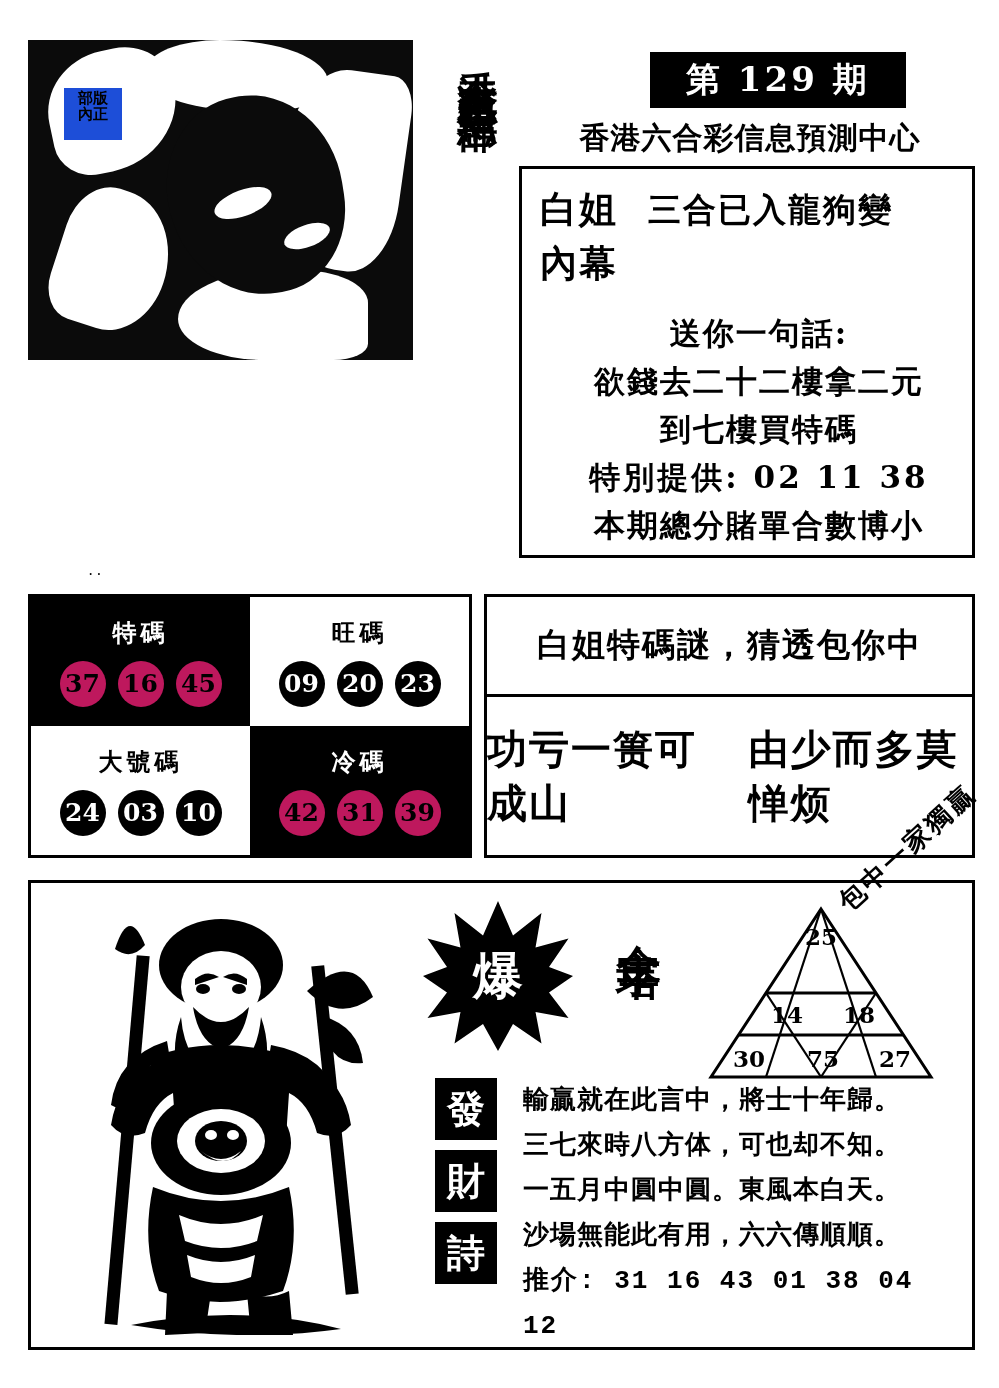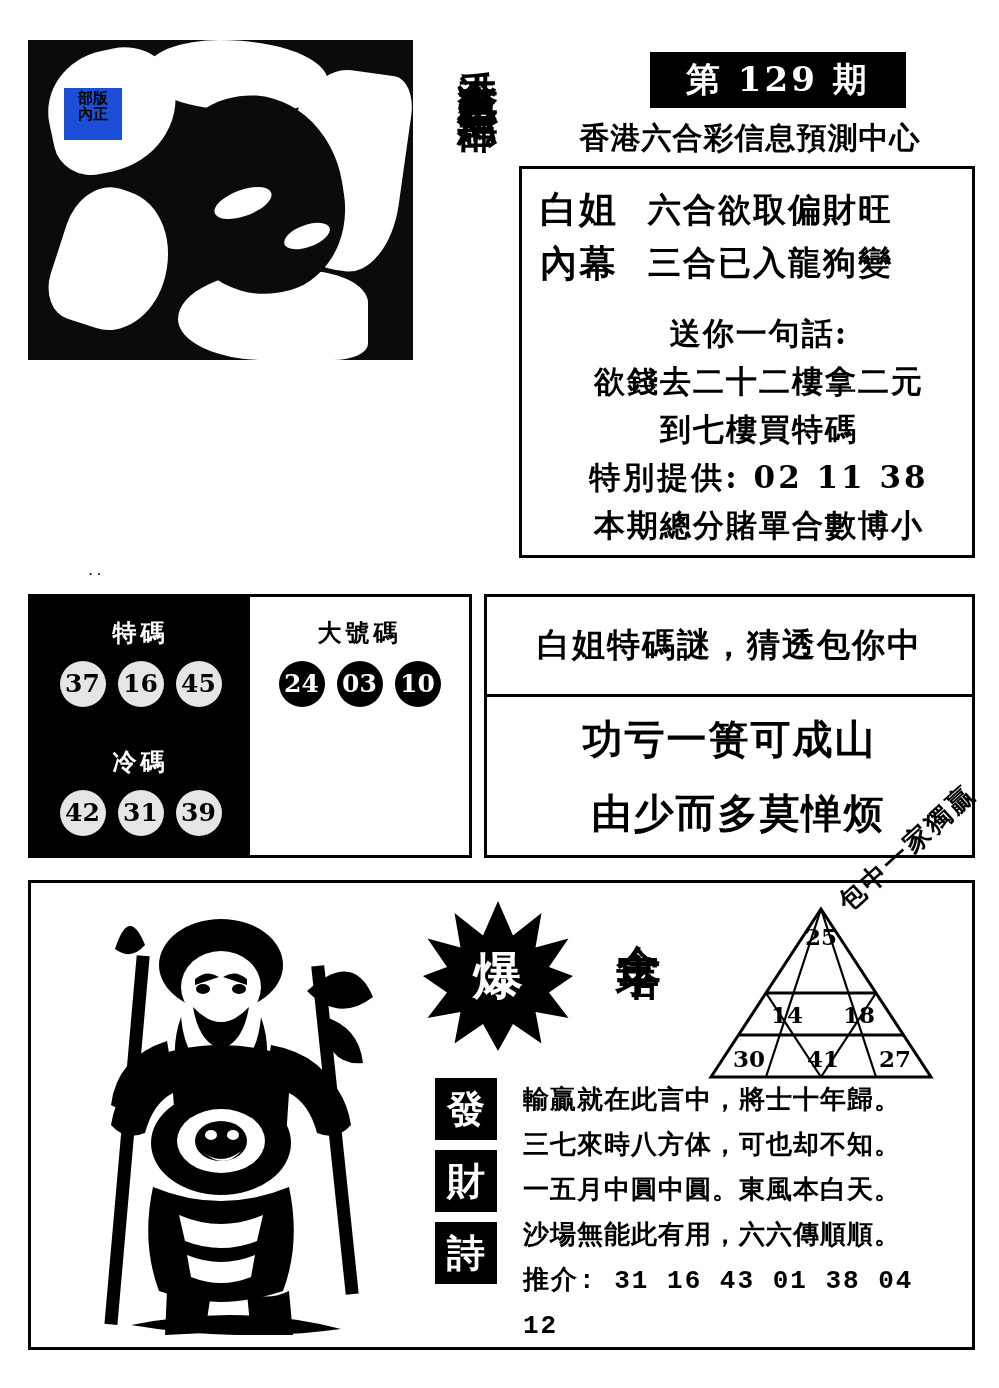--- a/index.html
+++ b/index.html
@@ -197,21 +197,21 @@
   .ball {
     width: 46px; height: 46px;
     border-radius: 50%;
     display: flex;
     align-items: center;
     justify-content: center;
     font-family: "DejaVu Serif", serif;
     font-weight: bold;
     font-size: 25px;
   }
-  .ball.on-dark { background: #e5e5e5; color: #000; }
+  .ball.on-dark { background: #be185d; color: #000; }
   .ball.on-light { background: #000; color: #fff; }
 
   
   .riddle {
     position: absolute;
     left: 484px; top: 594px;
     width: 491px; height: 100px;
     border: 3px solid #000;
     border-bottom: none;
     box-sizing: border-box;
@@ -223,21 +223,21 @@
     font-size: 33px;
     letter-spacing: 2px;
   }
   .couplet {
     position: absolute;
     left: 484px; top: 694px;
     width: 491px; height: 164px;
     border: 3px solid #000;
     box-sizing: border-box;
     display: flex;
-    flex-direction: column;
+    flex-direction: row;
     align-items: center;
     justify-content: center;
     font-family: "DejaVu Sans", sans-serif;
     font-weight: bold;
     font-size: 40px;
     line-height: 1.35;
     letter-spacing: 2px;
     gap: 20px;
   }
   .couplet .l2 { margin-left: 18px; }
@@ -390,21 +390,20 @@
 
     <div class="vtitle">香港六合彩白小姐信息部</div>
 
     <div class="issue-badge">第 129 期</div>
     <div class="center-title">香港六合彩信息預測中心</div>
 
     <div class="pred-box">
       <div class="pred-row">
         <div class="pred-label">白姐內幕</div>
         <div class="pred-lines">
-          <div>六合欲取偏財旺</div>
           <div>三合已入龍狗變</div>
         </div>
       </div>
       <div class="pred-center">
         <div>送你一句話:</div>
         <div>欲錢去二十二樓拿二元</div>
         <div>到七樓買特碼</div>
         <div class="pred-special">
           <span>特別提供:</span>
           <span>02  11  38</span>
@@ -416,20 +415,28 @@
 
   <div class="dots">··</div>
 
   <div class="grid-wrap">
     <div class="cell dark">
       <div class="cap">特碼</div>
       <div class="balls">
         <div class="ball on-dark">37</div>
         <div class="ball on-dark">16</div>
         <div class="ball on-dark">45</div>
+      </div>
+    </div>
+    <div class="cell light">
+      <div class="cap">旺碼</div>
+      <div class="balls">
+        <div class="ball on-light">09</div>
+        <div class="ball on-light">20</div>
+        <div class="ball on-light">23</div>
       </div>
     </div>
     <div class="cell light">
       <div class="cap">大號碼</div>
       <div class="balls">
         <div class="ball on-light">24</div>
         <div class="ball on-light">03</div>
         <div class="ball on-light">10</div>
       </div>
     </div>
@@ -513,21 +520,21 @@
         <line x1="114" y1="4" x2="169" y2="172" stroke="#000" stroke-width="2.2"></line>
         <line x1="86" y1="46" x2="31" y2="172" stroke="#000" stroke-width="1.6" opacity="0"></line>
         <line x1="59" y1="88" x2="114" y2="172" stroke="#000" stroke-width="2.2"></line>
         <line x1="169" y1="88" x2="114" y2="172" stroke="#000" stroke-width="2.2"></line>
         <line x1="86" y1="130" x2="31" y2="172" stroke="#000" stroke-width="0"></line>
       </svg>
       <div class="pyr-num" style="left:98px; top:18px;">25</div>
       <div class="pyr-num" style="left:64px; top:96px;">14</div>
       <div class="pyr-num" style="left:136px; top:96px;">18</div>
       <div class="pyr-num" style="left:26px; top:140px;">30</div>
-      <div class="pyr-num" style="left:100px; top:140px;">41</div>
+      <div class="pyr-num" style="left:100px; top:140px;">75</div>
       <div class="pyr-num" style="left:172px; top:140px;">27</div>
     </div>
 
     <div class="corner-text">包中一家獨贏</div>
 
     <div class="seal-stack">
       <div class="seal">發</div>
       <div class="seal">財</div>
       <div class="seal">詩</div>
     </div>

